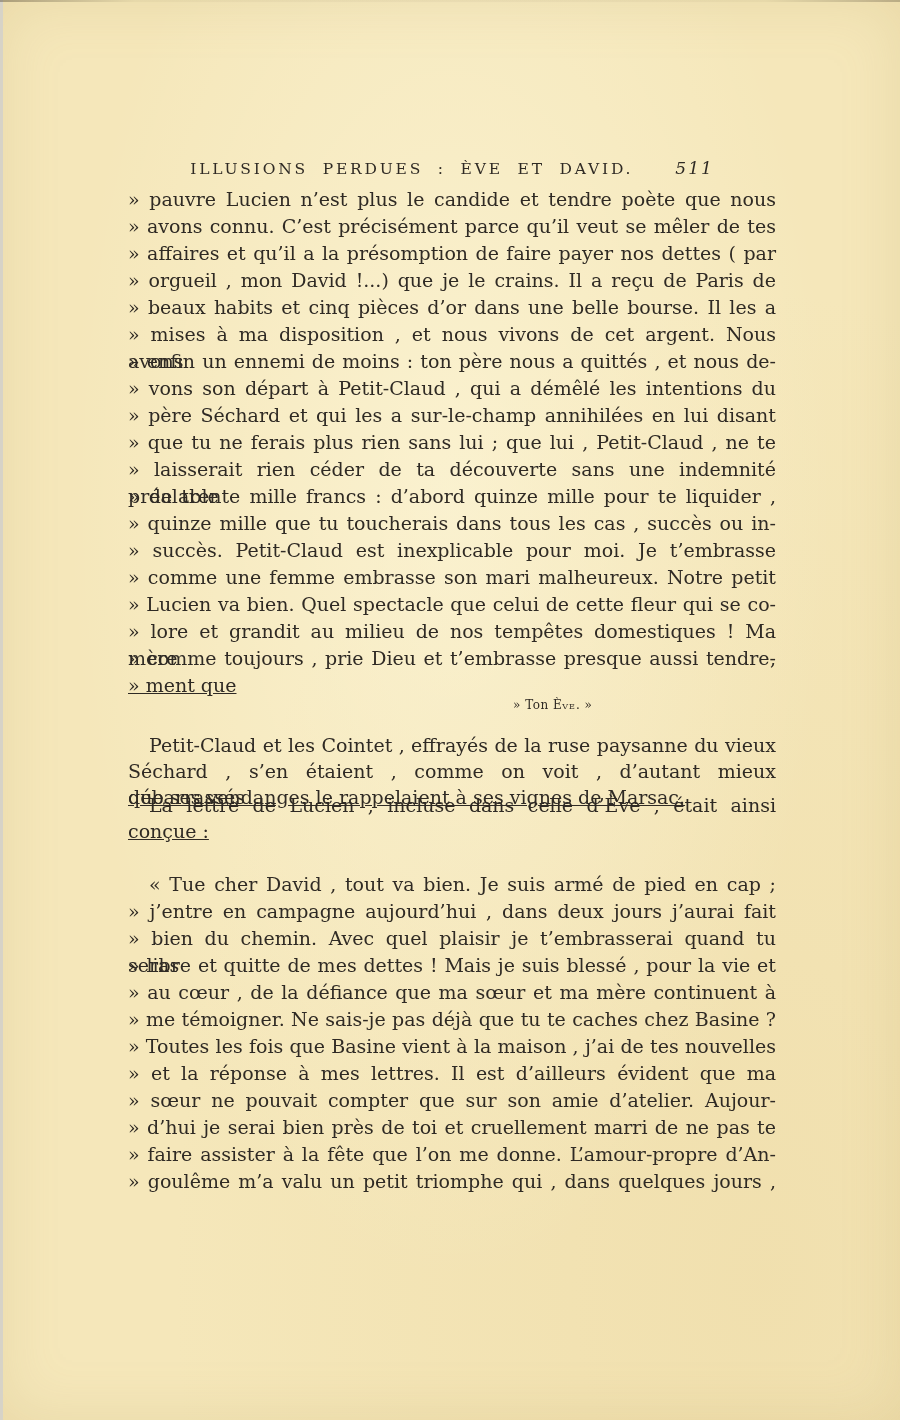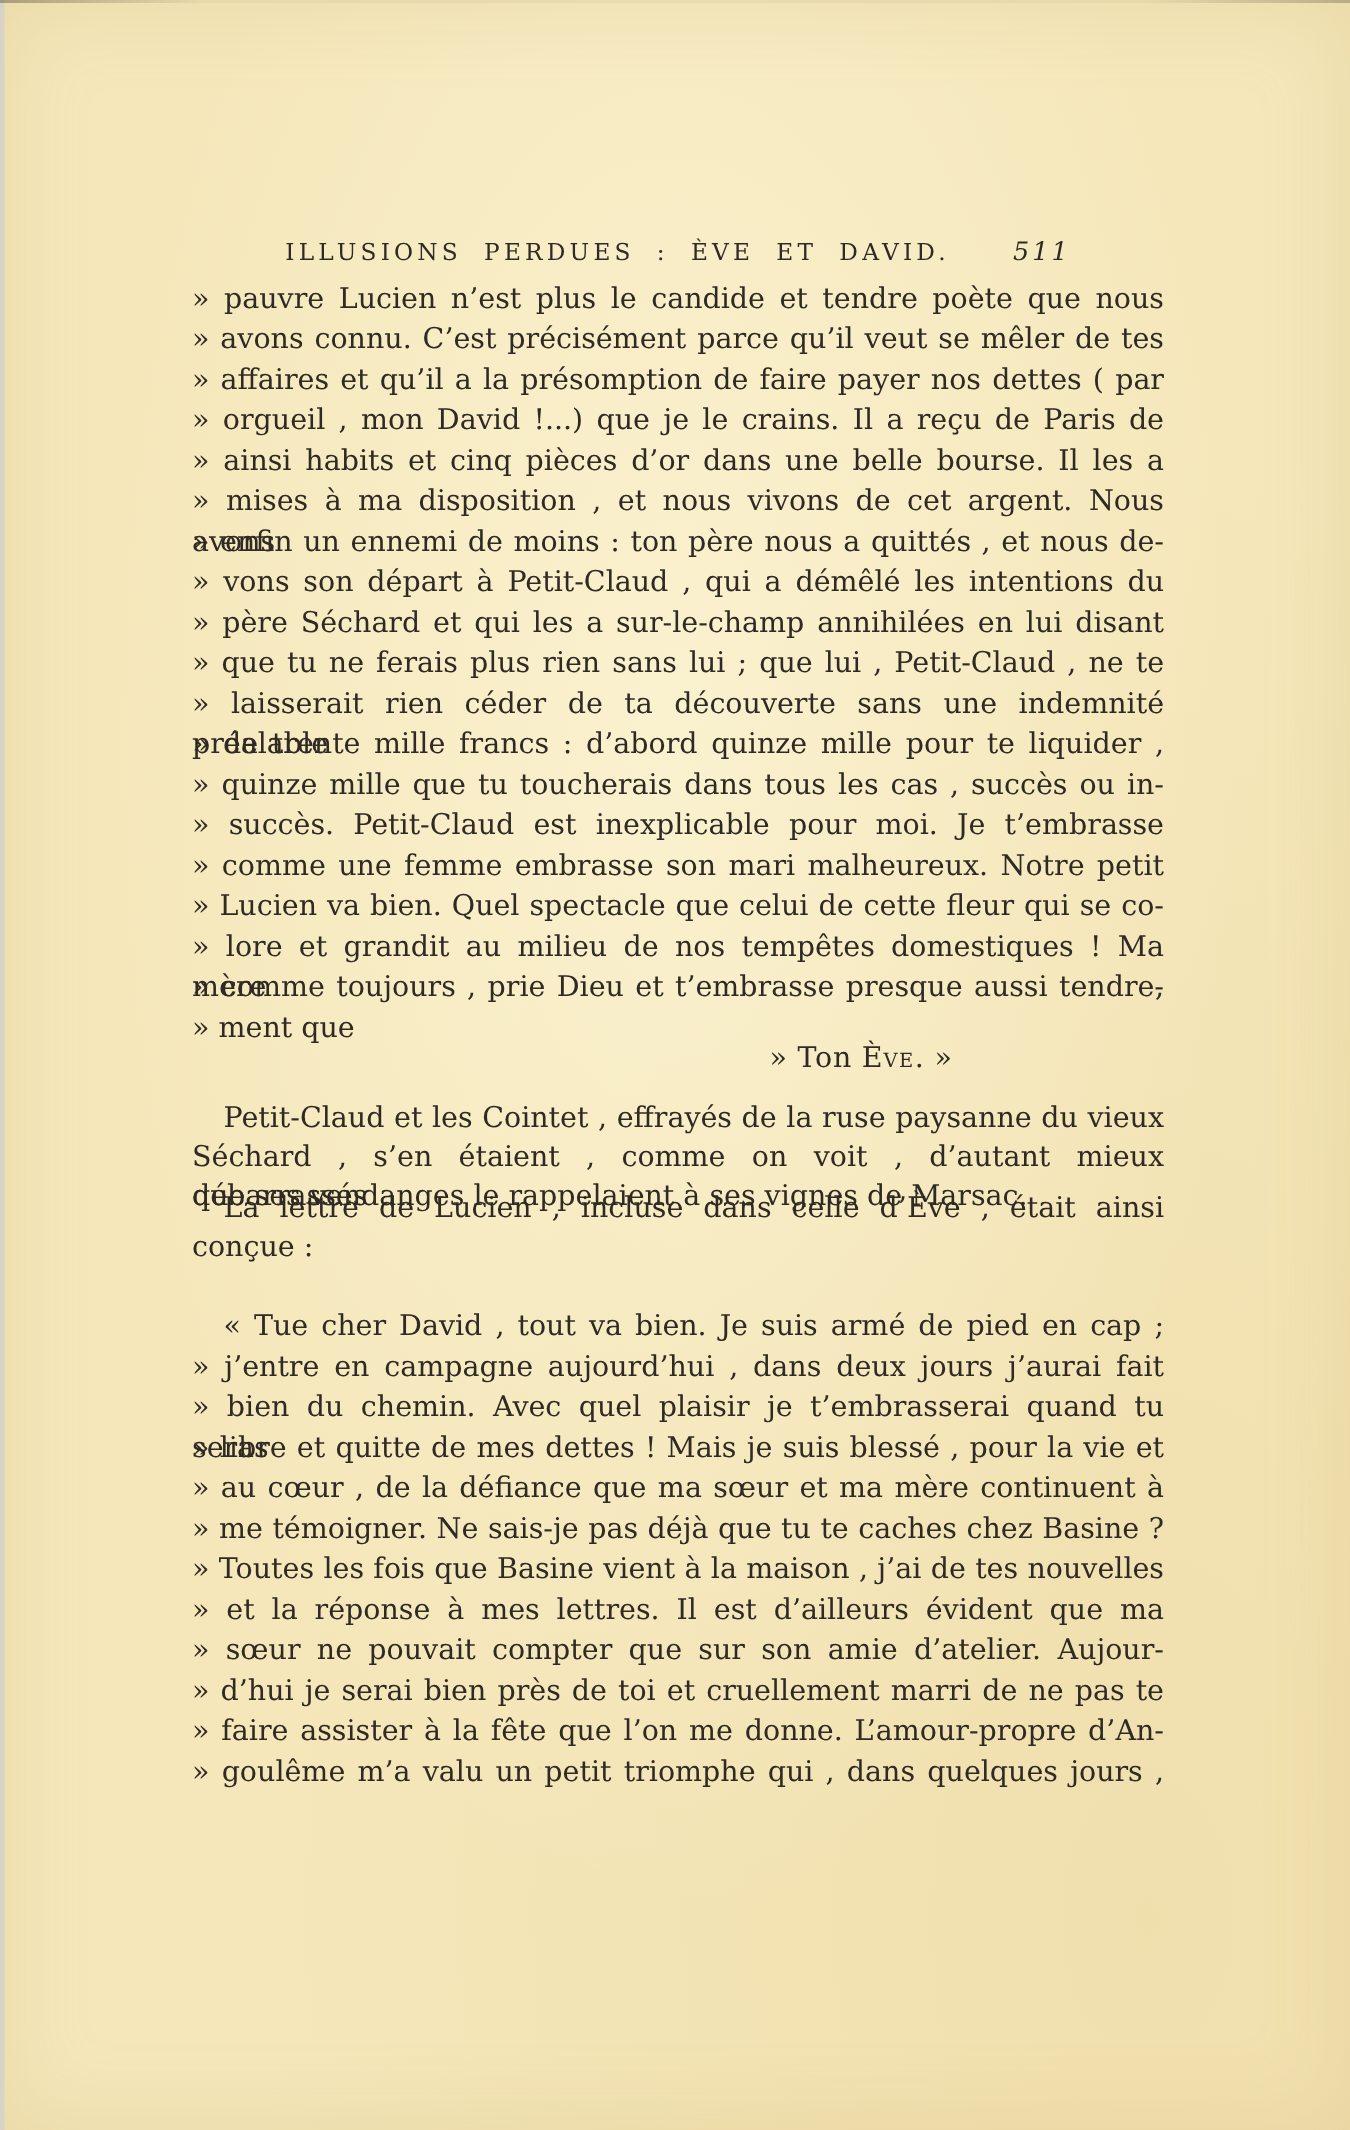--- a/index.html
+++ b/index.html
@@ -71,30 +71,31 @@
     text-align-last: justify;
     -moz-text-align-last: justify;
     white-space: normal;
   }
   .pitch26 .tline {
     height: 26px;
     line-height: 26px;
   }
   .flush-last .tline:last-child {
     text-align-last: left;
+    text-decoration: underline;
     -moz-text-align-last: left;
   }
   .indent-first .tline:first-child {
     text-indent: 21px;
   }
   .signature {
     position: absolute;
     left: 513px;
     top: 692px;
-    font-size: 19px;
+    font-size: 12px;
     line-height: 27px;
     letter-spacing: 0.5px;
   }
   .smallcaps {
     font-variant: small-caps;
     letter-spacing: 1px;
   }
   .block-eve    { top: 186px; }
   .block-narr1  { top: 732px; }
   .block-narr2  { top: 792px; }
@@ -110,21 +111,21 @@
   <div class="header">
     <span class="running-title">ILLUSIONS PERDUES : ÈVE ET DAVID.</span>
     <span class="page-number">511</span>
   </div>
 
   <div class="block block-eve flush-last">
       <div class="tline">» pauvre Lucien n’est plus le candide et tendre poète que nous</div>
       <div class="tline">» avons connu. C’est précisément parce qu’il veut se mêler de tes</div>
       <div class="tline">» affaires et qu’il a la présomption de faire payer nos dettes ( par</div>
       <div class="tline">» orgueil , mon David !...) que je le crains. Il a reçu de Paris de</div>
-      <div class="tline">» ainsi habits et cinq pièces d’or dans une belle bourse. Il les a</div>
+      <div class="tline">» beaux habits et cinq pièces d’or dans une belle bourse. Il les a</div>
       <div class="tline">» mises à ma disposition , et nous vivons de cet argent. Nous avons</div>
       <div class="tline">» enfin un ennemi de moins : ton père nous a quittés , et nous de-</div>
       <div class="tline">» vons son départ à Petit-Claud , qui a démêlé les intentions du</div>
       <div class="tline">» père Séchard et qui les a sur-le-champ annihilées en lui disant</div>
       <div class="tline">» que tu ne ferais plus rien sans lui ; que lui , Petit-Claud , ne te</div>
       <div class="tline">» laisserait rien céder de ta découverte sans une indemnité préalable</div>
       <div class="tline">» de trente mille francs : d’abord quinze mille pour te liquider ,</div>
       <div class="tline">» quinze mille que tu toucherais dans tous les cas , succès ou in-</div>
       <div class="tline">» succès. Petit-Claud est inexplicable pour moi. Je t’embrasse</div>
       <div class="tline">» comme une femme embrasse son mari malheureux. Notre petit</div>

